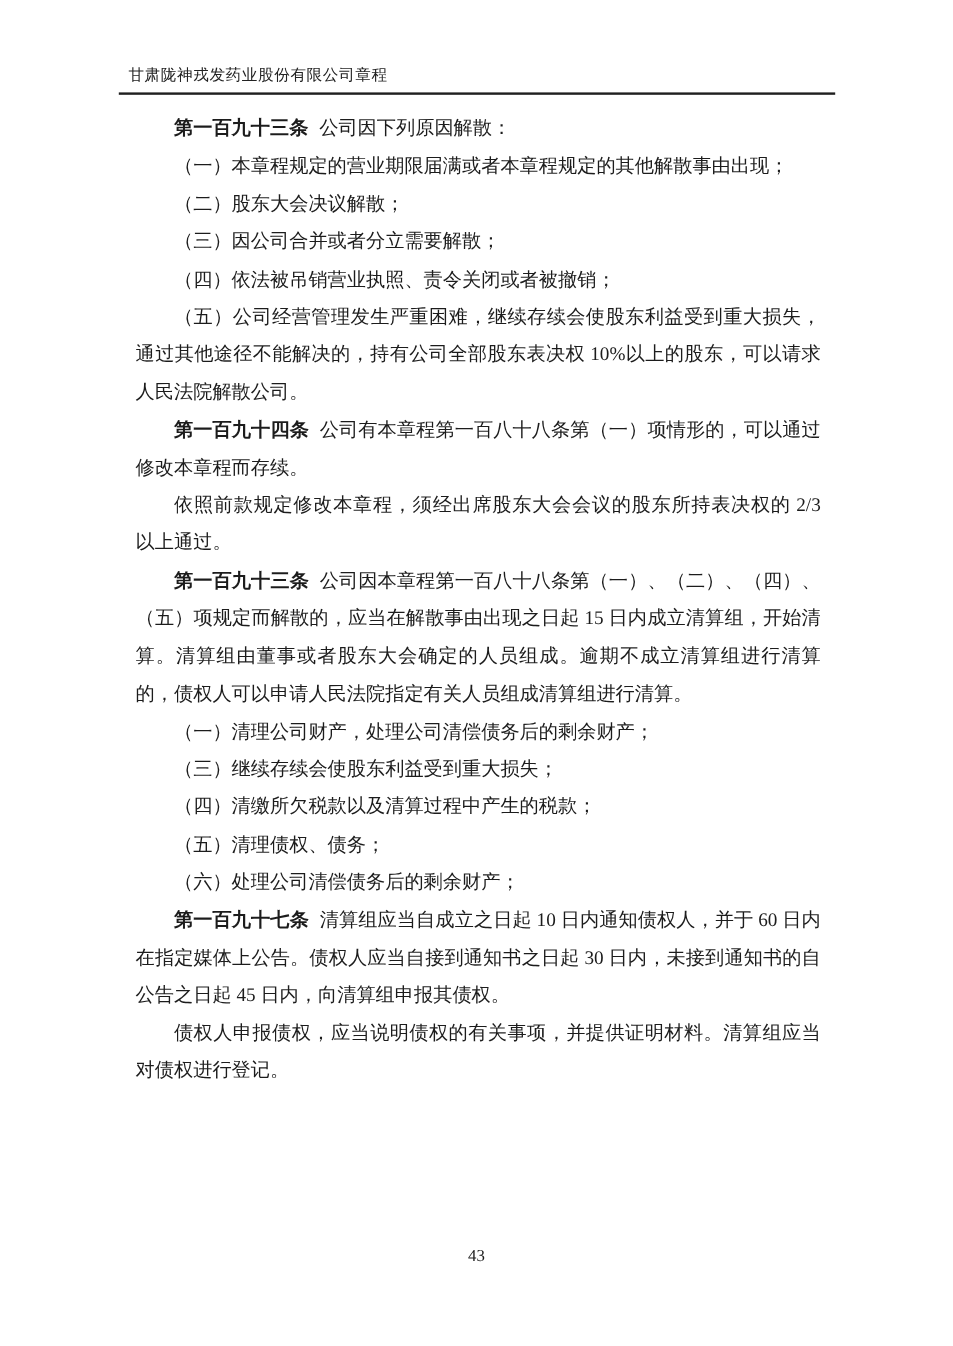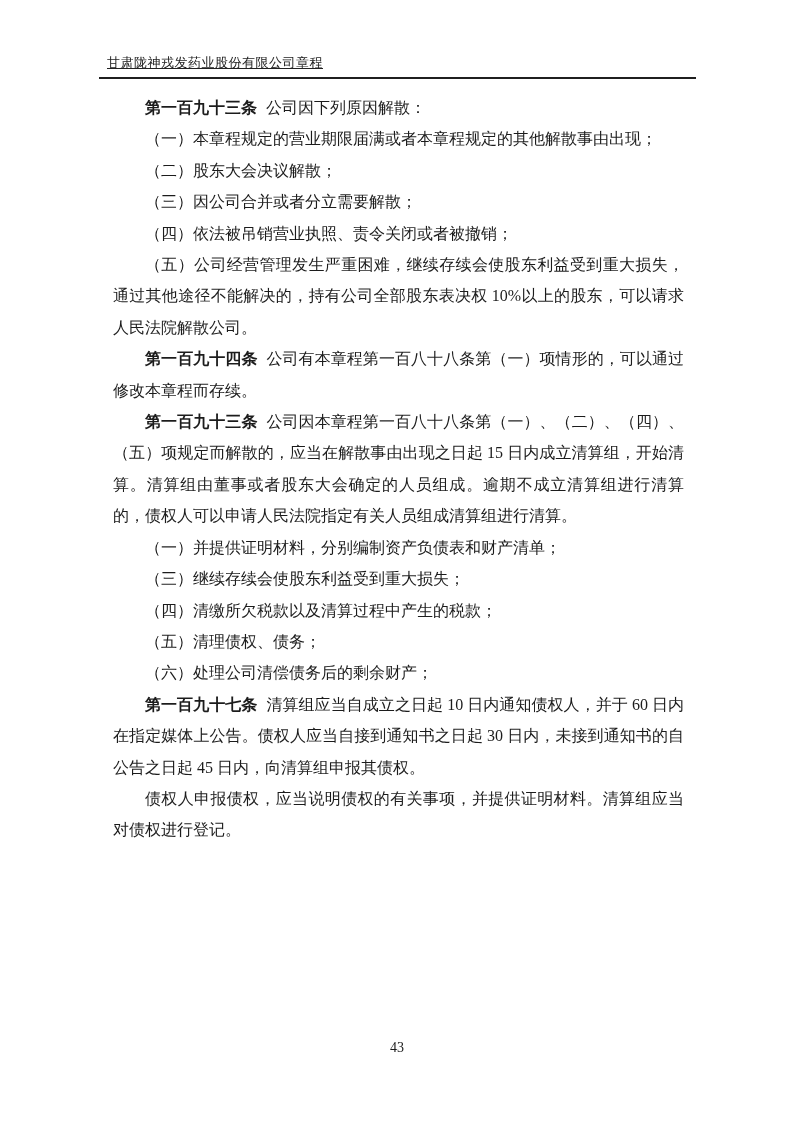--- a/index.html
+++ b/index.html
@@ -23,21 +23,20 @@
     width: 597px;
     border-bottom: 2px solid #1f1f1f;
     padding-bottom: 5px;
   }
   .header-title {
     display: block;
     padding-left: 8px;
     font-size: 13px;
     letter-spacing: 0.5px;
     color: #222222;
-    text-decoration: underline;
   }
   .content {
     position: absolute;
     left: 113px;
     top: 92px;
     width: 571px;
     font-size: 16px;
     line-height: 31.4px;
     text-align: justify;
     text-justify: inter-ideograph;
@@ -73,22 +72,23 @@
   </div>
 
   <div class="content">
     <p><b class="lead">第一百九十三条</b><span>公司因下列原因解散：</span></p>
     <p><span>（一）本章程规定的营业期限届满或者本章程规定的其他解散事由出现；</span></p>
     <p><span>（二）股东大会决议解散；</span></p>
     <p><span>（三）因公司合并或者分立需要解散；</span></p>
     <p><span>（四）依法被吊销营业执照、责令关闭或者被撤销；</span></p>
     <p><span>（五）公司经营管理发生严重困难，继续存续会使股东利益受到重大损失，通过其他途径不能解决的，持有公司全部股东表决权 10%以上的股东，可以请求人民法院解散公司。</span></p>
     <p><b class="lead">第一百九十四条</b><span>公司有本章程第一百八十八条第（一）项情形的，可以通过修改本章程而存续。</span></p>
+    <p><span>依照前款规定修改本章程，须经出席股东大会会议的股东所持表决权的 2/3 以上通过。</span></p>
     <p><b class="lead">第一百九十三条</b><span>公司因本章程第一百八十八条第（一）、（二）、（四）、（五）项规定而解散的，应当在解散事由出现之日起 15 日内成立清算组，开始清算。清算组由董事或者股东大会确定的人员组成。逾期不成立清算组进行清算的，债权人可以申请人民法院指定有关人员组成清算组进行清算。</span></p>
-    <p><span>（一）并提供证明材料，分别编制资产负债表和财产清单；</span></p>
+    <p><span>（一）清理公司财产，处理公司清偿债务后的剩余财产；</span></p>
     <p><span>（三）继续存续会使股东利益受到重大损失；</span></p>
     <p><span>（四）清缴所欠税款以及清算过程中产生的税款；</span></p>
     <p><span>（五）清理债权、债务；</span></p>
     <p><span>（六）处理公司清偿债务后的剩余财产；</span></p>
     <p><b class="lead">第一百九十七条</b><span>清算组应当自成立之日起 10 日内通知债权人，并于 60 日内在指定媒体上公告。债权人应当自接到通知书之日起 30 日内，未接到通知书的自公告之日起 45 日内，向清算组申报其债权。</span></p>
     <p><span>债权人申报债权，应当说明债权的有关事项，并提供证明材料。清算组应当对债权进行登记。</span></p>
   </div>
 
   <div class="footer">
     <span>43</span>

